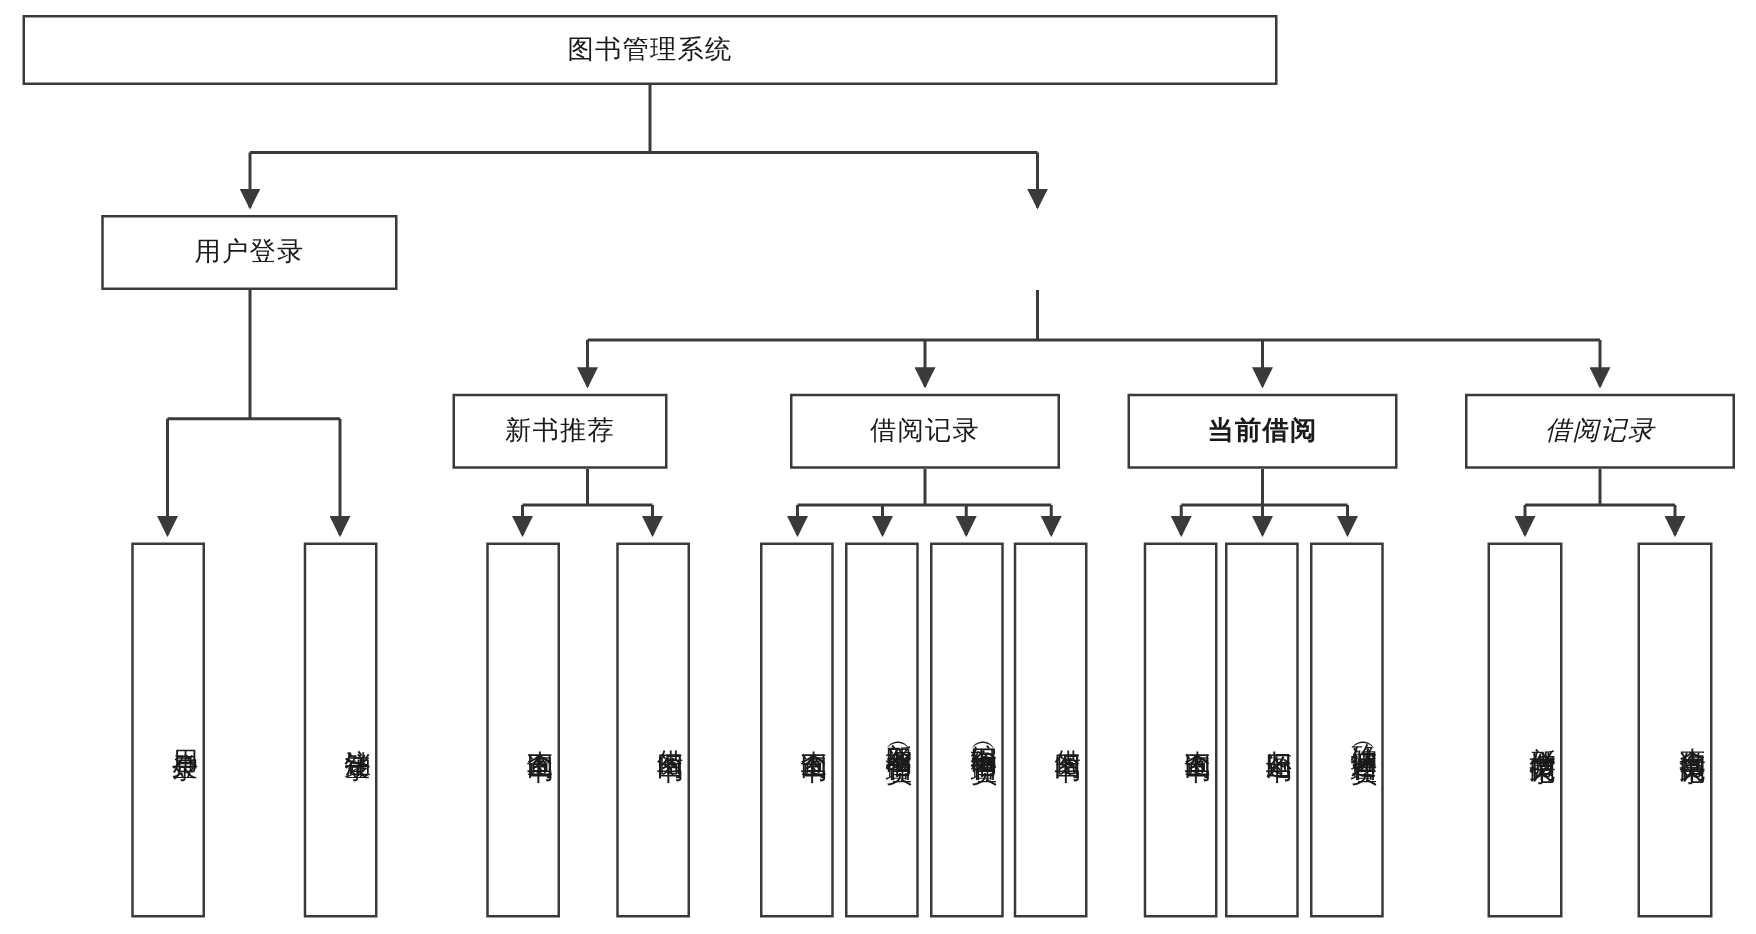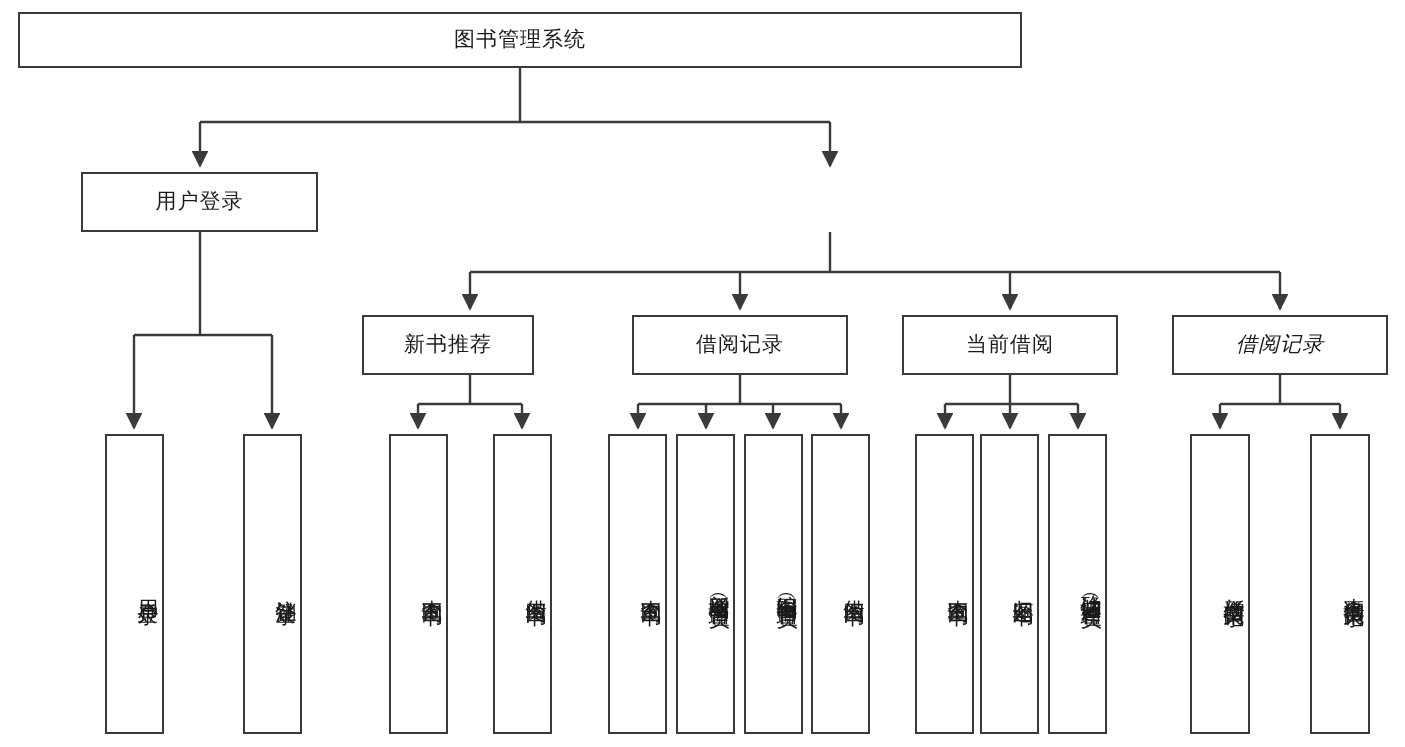--- a/index.html
+++ b/index.html
@@ -131,21 +131,21 @@
   <div class="node horizontal" style="left:81px; top:172px; width:237px; height:60px;">
     <span>用户登录</span>
   </div>
 
   <div class="node horizontal" style="left:362px; top:315px; width:172px; height:60px;">
     <span>新书推荐</span>
   </div>
   <div class="node horizontal" style="left:632px; top:315px; width:216px; height:60px;">
     <span>借阅记录</span>
   </div>
-  <div class="node horizontal" style="left:902px; top:315px; width:216px; height:60px;">
+  <div class="node horizontal" style="left:902px; top:315px; width:216px; height:60px;font-weight:bold;">
     <span>当前借阅</span>
   </div>
   <div class="node horizontal" style="left:1172px; top:315px; width:216px; height:60px;font-style:italic;">
     <span>借阅记录</span>
   </div>
 
   <div class="node vertical" style="left:105px; top:434px; width:59px; height:300px;">
     <span class="vtext">用户登录</span>
   </div>
   <div class="node vertical" style="left:243px; top:434px; width:59px; height:300px;">

